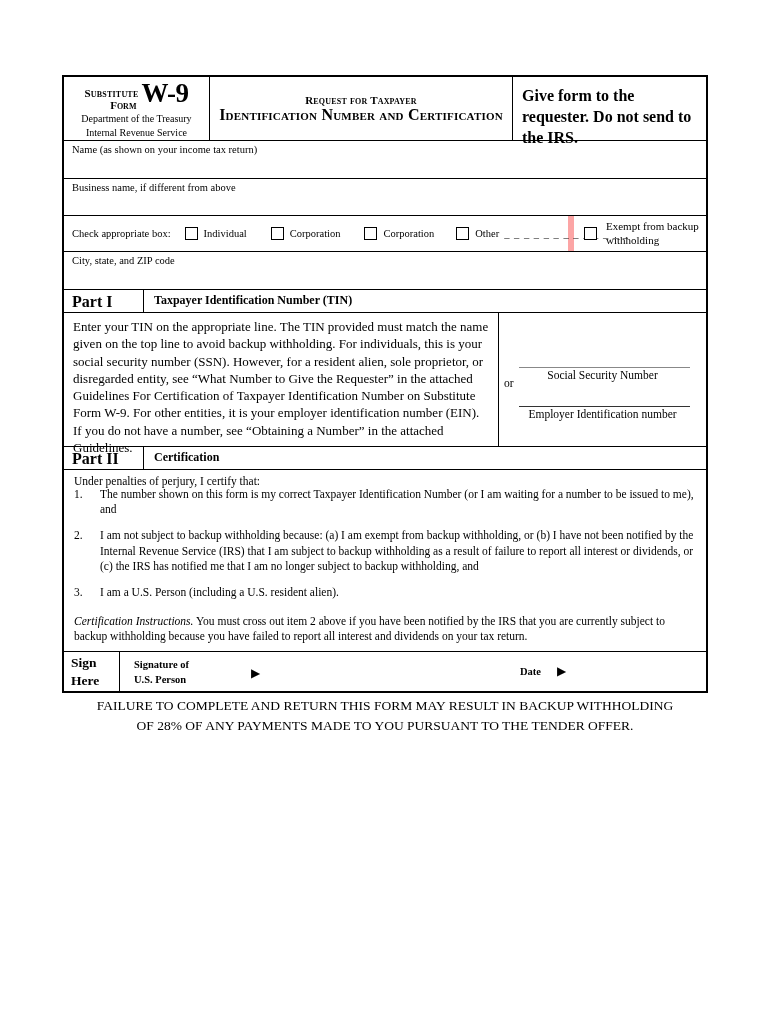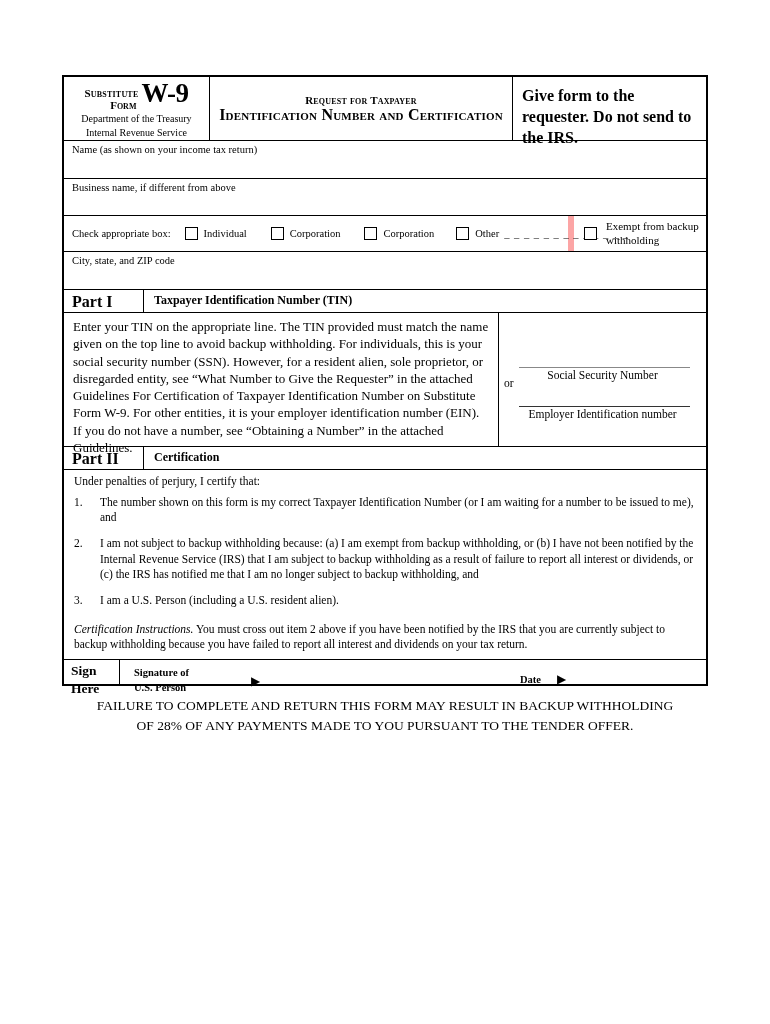--- a/index.html
+++ b/index.html
@@ -94,29 +94,29 @@
   .tin-line { position:absolute; left:20px; right:16px; border-top:1px solid #888; }
   .ssn-line { top:54px; }
   .ein-line { top:93px; border-top-color:#333; }
   .tin-label { position:absolute; left:0; width:100%; text-align:center; font-size:11.5px; }
   .ssn-label { top:56px; }
   .ein-label { top:95px; }
   .or-label { position:absolute; left:5px; top:64px; font-size:11.5px; }
 
   
   .p2-body { flex-direction:column; padding:5px 10px 7px 10px; }
-  .p2-intro { font-size:11.5px; margin-bottom:8px; }
+  .p2-intro { font-size:11.5px; margin-bottom:0; }
   .p2-item { display:flex; font-size:11.5px; line-height:1.32; margin-bottom:11px; }
   .p2-item .num { width:26px; flex:0 0 auto; }
   .p2-item .itext { flex:1; padding-right:2px; }
   .p2-instr { font-size:11.5px; line-height:1.32; margin-top:3px; }
   .p2-instr .ilabel { font-style:italic; }
 
   
-  .r-sign { height:25px; }
+  .r-sign { height:40px; }
   .sign-cell {
     width:56px; border-right:1px solid #000;
     font-weight:bold; font-size:13.5px; line-height:1.3;
     padding:2px 0 0 7px;
   }
   .sign-main { flex:1; position:relative; }
   .sig-stack { position:absolute; left:14px; top:6px; font-weight:bold; font-size:10.5px; line-height:1.35; }
   .arrow { font-size:12px; line-height:1; }
   .sig-arrow { position:absolute; left:131px; top:15px; }
   .date-label { position:absolute; left:400px; top:14px; font-weight:bold; font-size:10.5px; }

